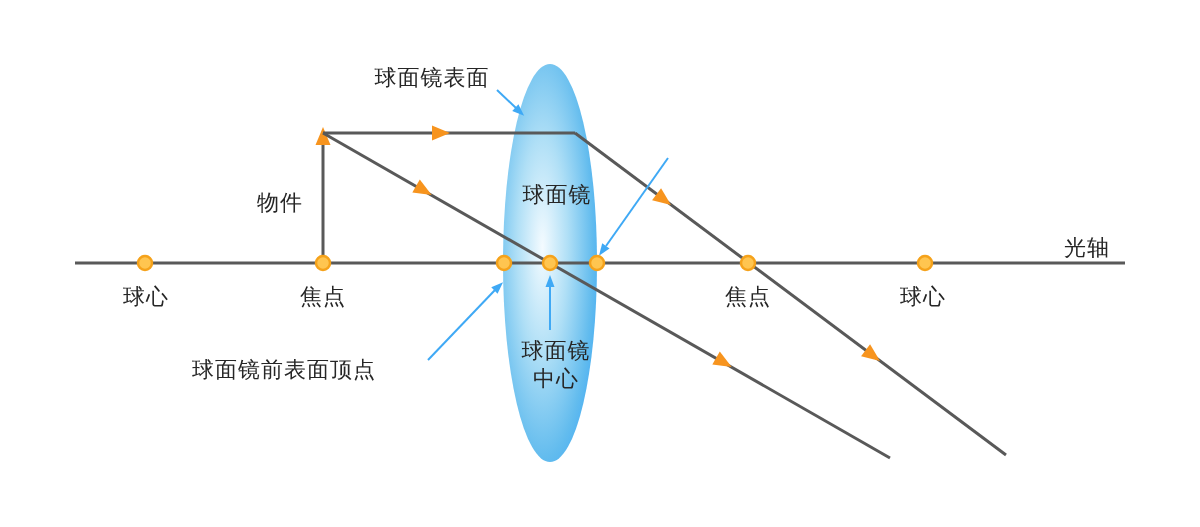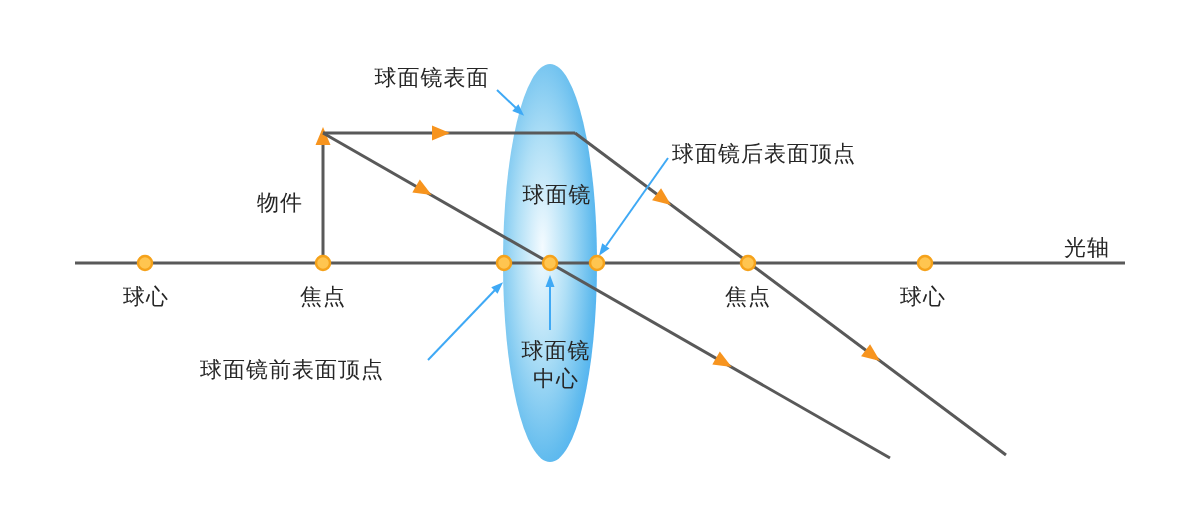--- a/index.html
+++ b/index.html
@@ -63,34 +63,33 @@
     <circle cx="550" cy="263" r="7" fill="#FFC550" stroke="#F5A21B" stroke-width="2.5"></circle>
     <circle cx="597" cy="263" r="7" fill="#FFC550" stroke="#F5A21B" stroke-width="2.5"></circle>
     <circle cx="748" cy="263" r="7" fill="#FFC550" stroke="#F5A21B" stroke-width="2.5"></circle>
     <circle cx="925" cy="263" r="7" fill="#FFC550" stroke="#F5A21B" stroke-width="2.5"></circle>
   </svg>
 
   <div class="lbl center" style="left:432px;top:64px;">球面镜表面</div>
 
   <div class="lbl center" style="left:557px;top:181px;">球面镜</div>
 
-  <div class="lbl" style="left:672px;top:140px;">球面镜后表面顶点</div>
 
   <div class="lbl" style="left:257px;top:189px;">物件</div>
 
   <div class="lbl center" style="left:1087px;top:234px;">光轴</div>
 
   <div class="lbl center" style="left:146px;top:283px;">球心</div>
 
   <div class="lbl center" style="left:323px;top:283px;">焦点</div>
 
   <div class="lbl center" style="left:748px;top:283px;">焦点</div>
 
   <div class="lbl center" style="left:923px;top:283px;">球心</div>
 
-  <div class="lbl" style="left:200px;top:356px;">球面镜前表面顶点</div>
+  <div class="lbl" style="left:192px;top:356px;">球面镜前表面顶点</div>
 
   <div class="lbl center lbl-stack" style="left:556px;top:337px;">
     <span>球面镜</span>
     <span>中心</span>
   </div>
 
 </div>
 
 </body></html>

